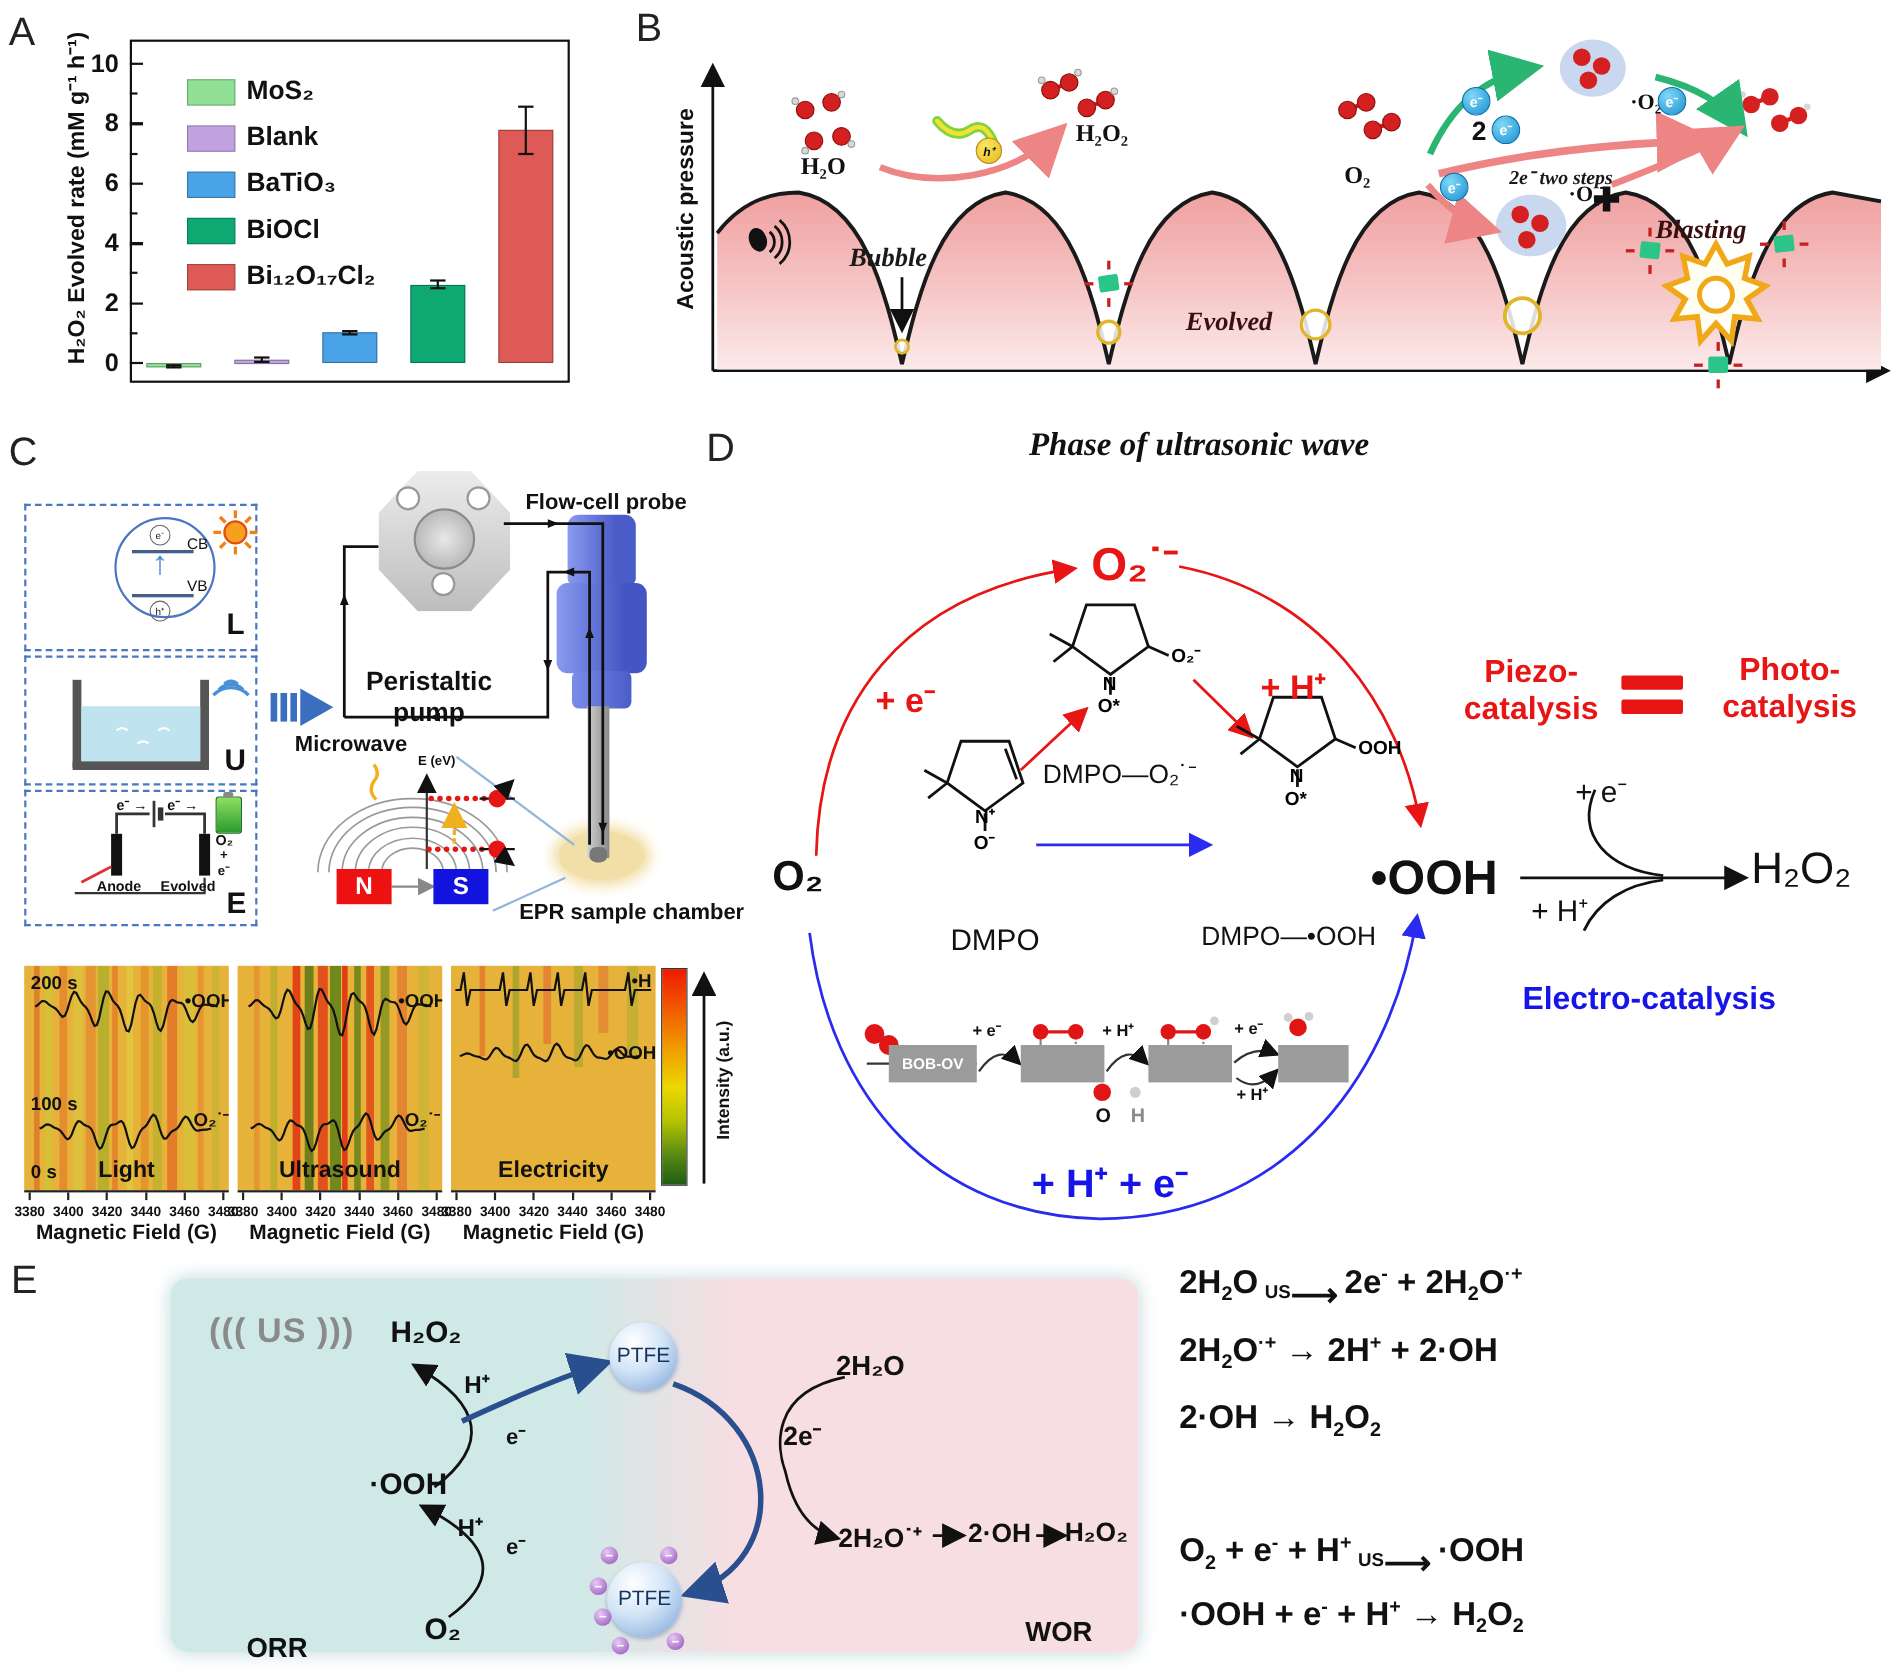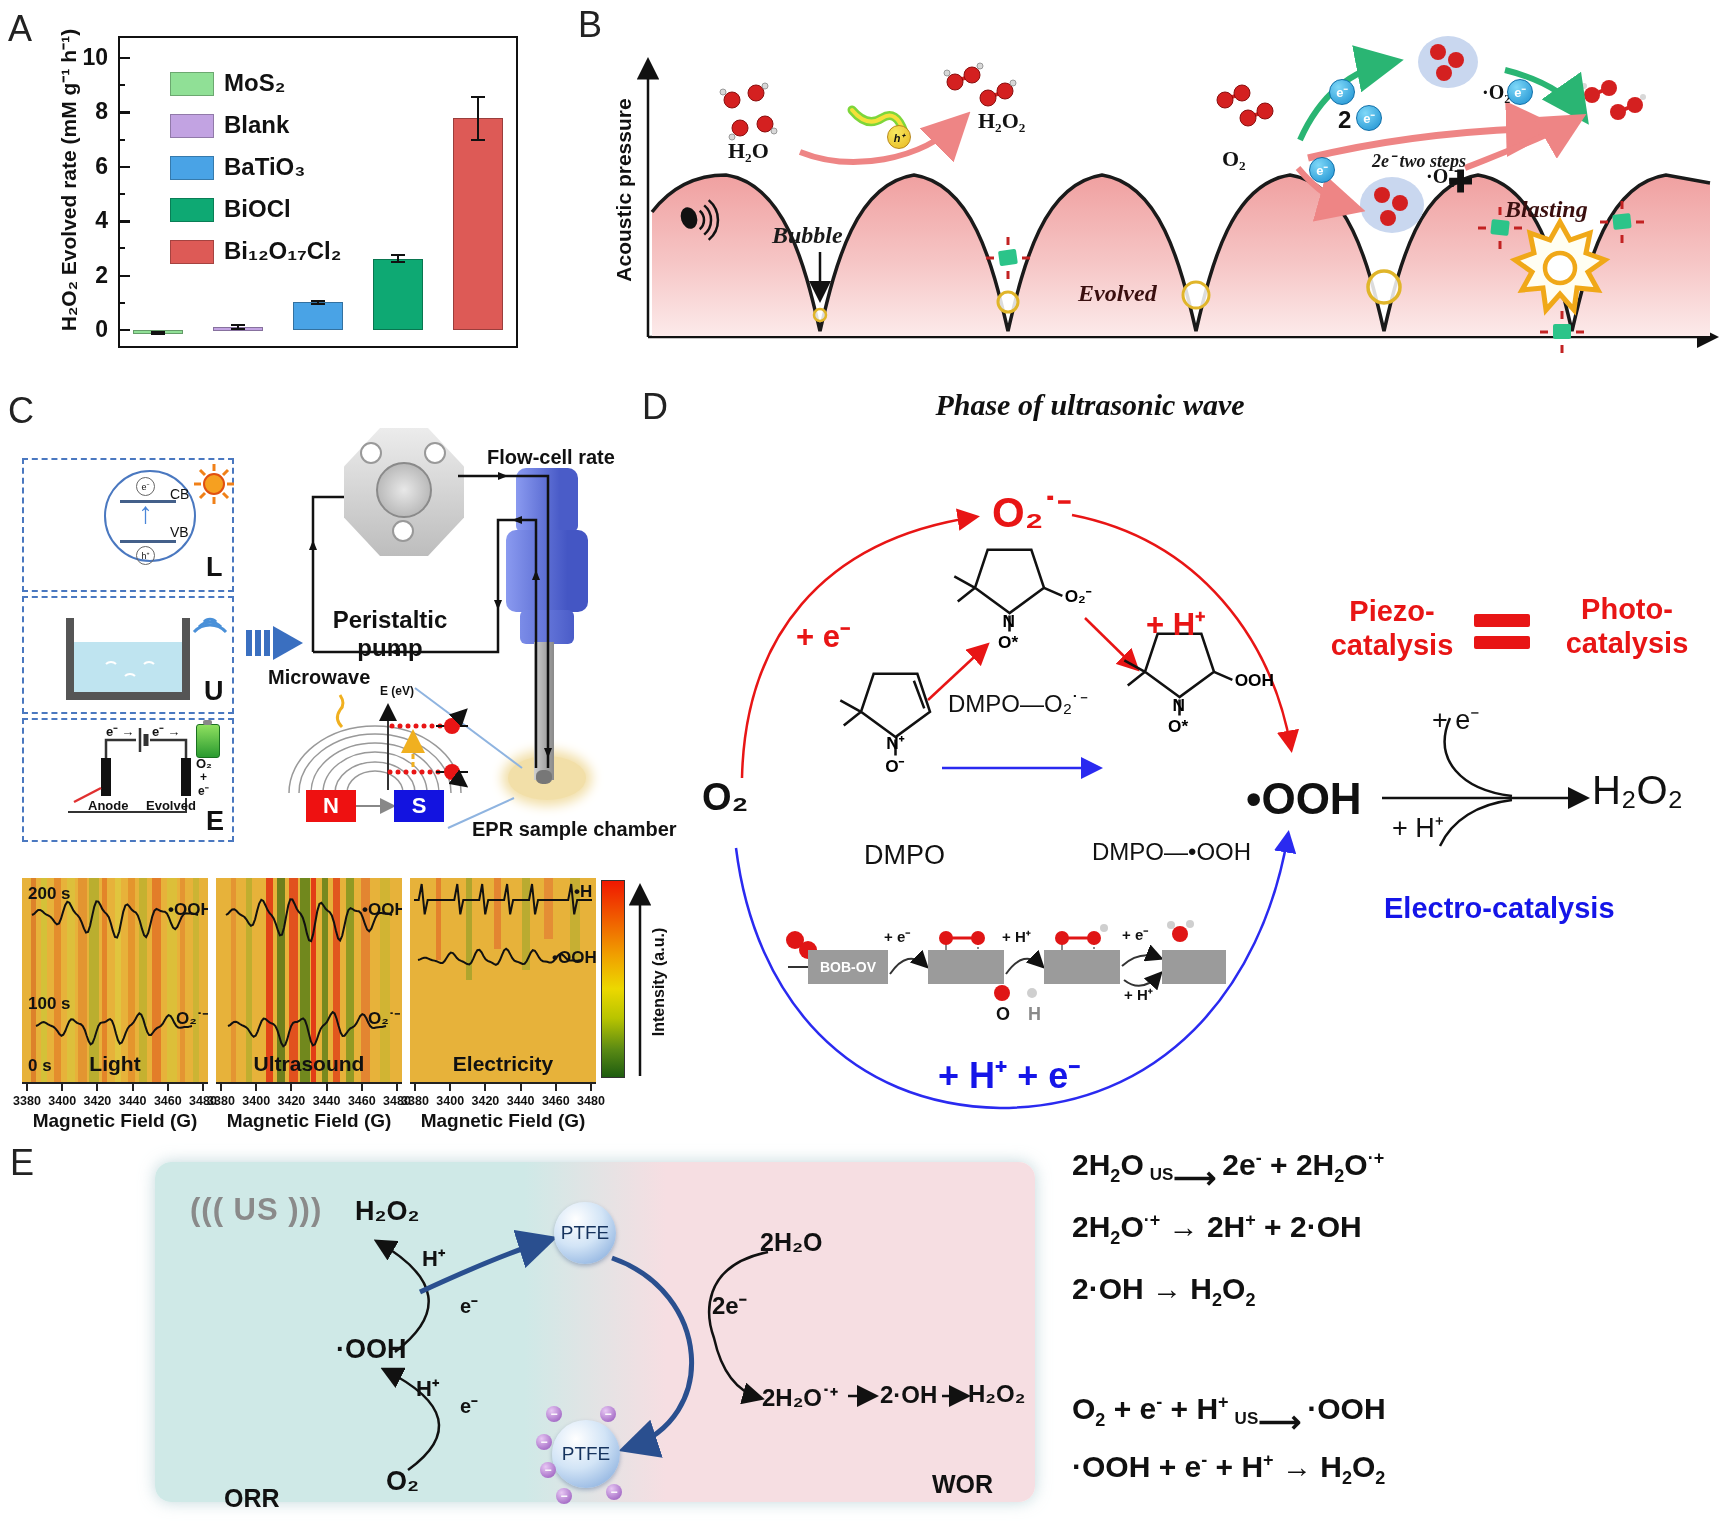--- a/index.html
+++ b/index.html
@@ -346,21 +346,21 @@
 <div class="abs" style="left:255px;top:630px;width:6px;height:26px;background:#3a6fc0"></div>
 <div class="abs" style="left:264px;top:630px;width:6px;height:26px;background:#3a6fc0"></div>
 <div class="abs" style="left:273px;top:626px;width:0;height:0;border-left:30px solid #3a6fc0;border-top:17px solid transparent;border-bottom:17px solid transparent"></div>
 
 <div class="abs" style="left:344px;top:428px;width:120px;height:128px;background:linear-gradient(#ececec,#bdbdbd);clip-path:polygon(30% 0,70% 0,100% 30%,100% 70%,70% 100%,30% 100%,0 70%,0 30%)"></div>
 <div class="abs" style="left:376px;top:462px;width:56px;height:56px;border-radius:50%;background:radial-gradient(#e8e8e8,#a8a8a8);border:2px solid #8a8a8a;box-sizing:border-box"></div>
 <div class="abs" style="left:360px;top:442px;width:22px;height:22px;border-radius:50%;background:#fff;border:2px solid #999;box-sizing:border-box"></div>
 <div class="abs" style="left:424px;top:442px;width:22px;height:22px;border-radius:50%;background:#fff;border:2px solid #999;box-sizing:border-box"></div>
 <div class="abs" style="left:392px;top:520px;width:22px;height:22px;border-radius:50%;background:#fff;border:2px solid #999;box-sizing:border-box"></div>
 <div class="abs b ctr" style="left:300px;top:606px;width:180px;font-size:24px">Peristaltic pump</div>
-<div class="abs b ctr" style="left:466px;top:446px;width:170px;font-size:20px">Flow-cell rate</div>
+<div class="abs b ctr" style="left:466px;top:446px;width:170px;font-size:20px">Flow-cell probe</div>
 <div class="abs" style="left:508px;top:756px;width:78px;height:44px;border-radius:50%;background:#f2dfa8;box-shadow:0 0 12px 6px #f2dfa8"></div>
 <div class="abs" style="left:516px;top:468px;width:62px;height:64px;border-radius:10px 10px 6px 6px;background:linear-gradient(90deg,#8a9af0,#4a5cc8 70%)"></div>
 <div class="abs" style="left:506px;top:530px;width:82px;height:82px;border-radius:10px;background:linear-gradient(90deg,#8a9af0,#4456c4 75%)"></div>
 <div class="abs" style="left:520px;top:610px;width:54px;height:34px;border-radius:6px;background:linear-gradient(90deg,#7b8ce8,#4a5cc8)"></div>
 <div class="abs" style="left:534px;top:642px;width:20px;height:138px;background:linear-gradient(90deg,#d0d0d0,#8a8a8a)"></div>
 <div class="abs" style="left:536px;top:770px;width:16px;height:14px;background:#777;border-radius:40%"></div>
 <svg style="left:240px;top:400px" width="420" height="460" viewBox="0 0 420 460">
   <defs>
       <marker id="mB2" markerWidth="9" markerHeight="9" refX="7" refY="4.5" orient="auto">
         <path d="M0,0 L9,4.5 L0,9 Z" fill="#111"></path>

